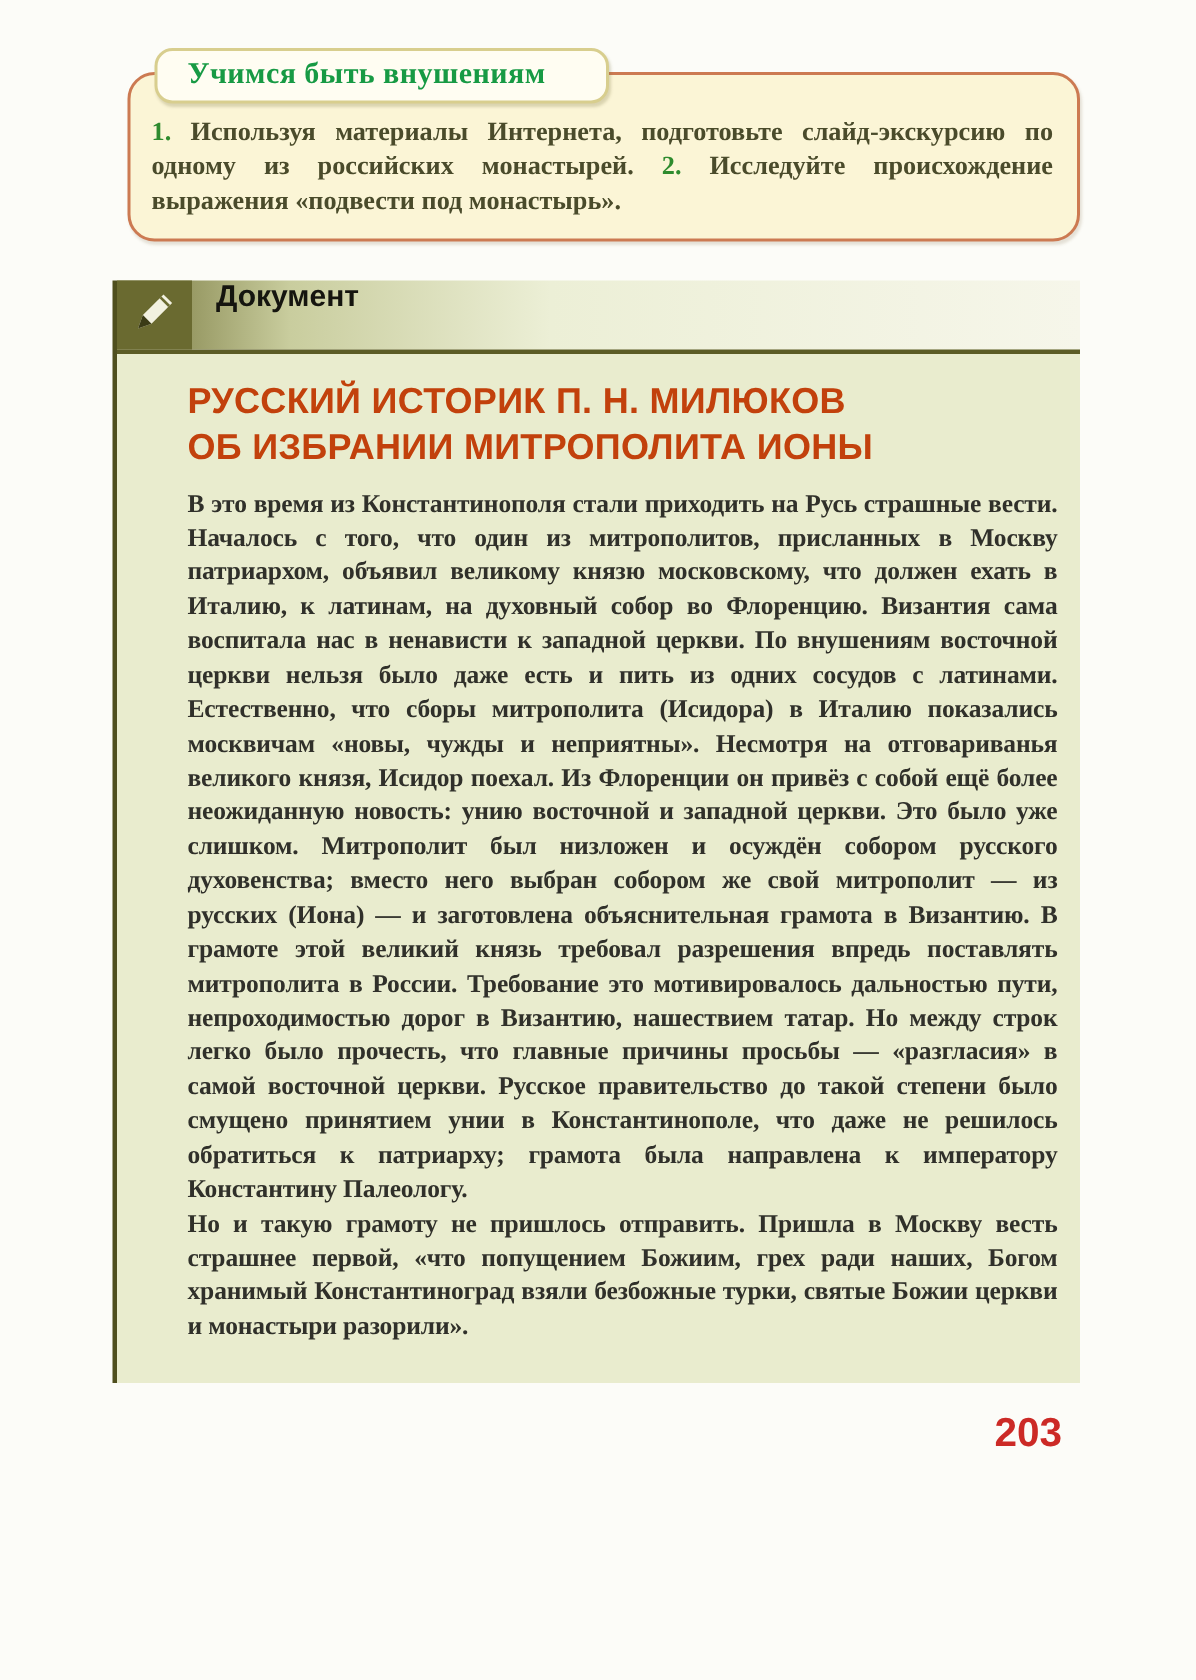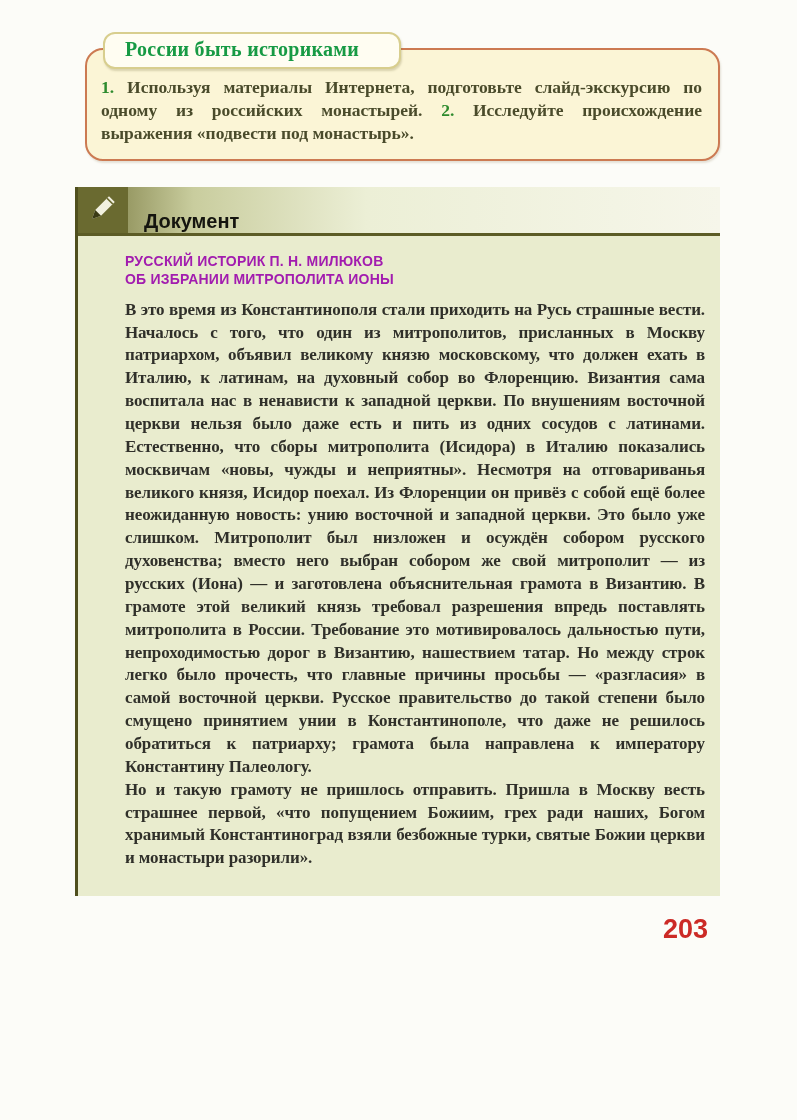--- a/index.html
+++ b/index.html
@@ -50,21 +50,21 @@
   }
   .task-num { color: #2e8b2e; }
 
   
   .doc-section {
     margin: 26px 77px 0 75px;
     border-left: 3px solid #4f4f1e;
   }
   .doc-header {
     display: flex;
-    align-items: flex-end;
+    align-items: flex-start;
     height: 46px;
     background: linear-gradient(90deg, #74743a 0%, #c9cd9e 18%, #ecefd6 45%, #f6f6ea 100%);
   }
   .doc-icon-box {
     width: 50px;
     height: 46px;
     background: #6a6a30;
     display: flex;
     align-items: center;
     justify-content: center;
@@ -76,23 +76,23 @@
     font-size: 20px;
     color: #15150f;
   }
   .doc-body {
     background: #e9ecce;
     border-top: 3px solid #5c5c26;
     padding: 16px 15px 26px 47px;
   }
   .doc-title {
     font-weight: bold;
-    font-size: 14px;
+    font-size: 24px;
     line-height: 1.3;
-    color: #a21caf;
+    color: #c2410c;
     letter-spacing: 0.2px;
     margin-bottom: 10px;
   }
   .doc-paragraph {
     font-weight: bold;
     font-size: 17px;
     line-height: 1.345;
     color: #30302a;
     text-align: justify;
     letter-spacing: -0.1px;
@@ -109,21 +109,21 @@
     font-weight: bold;
     font-size: 27px;
     color: #cc2a26;
   }
 </style>
 </head>
 <body>
 
 <div class="tasks-box">
   <div class="rubric-badge">
-    <span>России быть историками</span>
+    <span>Учимся быть внушениям</span>
   </div>
   <p class="tasks-text">
     <span class="task-num">1.</span>
     <span>Используя материалы Интернета, подготовьте слайд-экскурсию по одному из российских монастырей.</span>
     <span class="task-num">2.</span>
     <span>Исследуйте происхождение выражения «подвести под монастырь».</span>
   </p>
 </div>
 
 <div class="doc-section">

